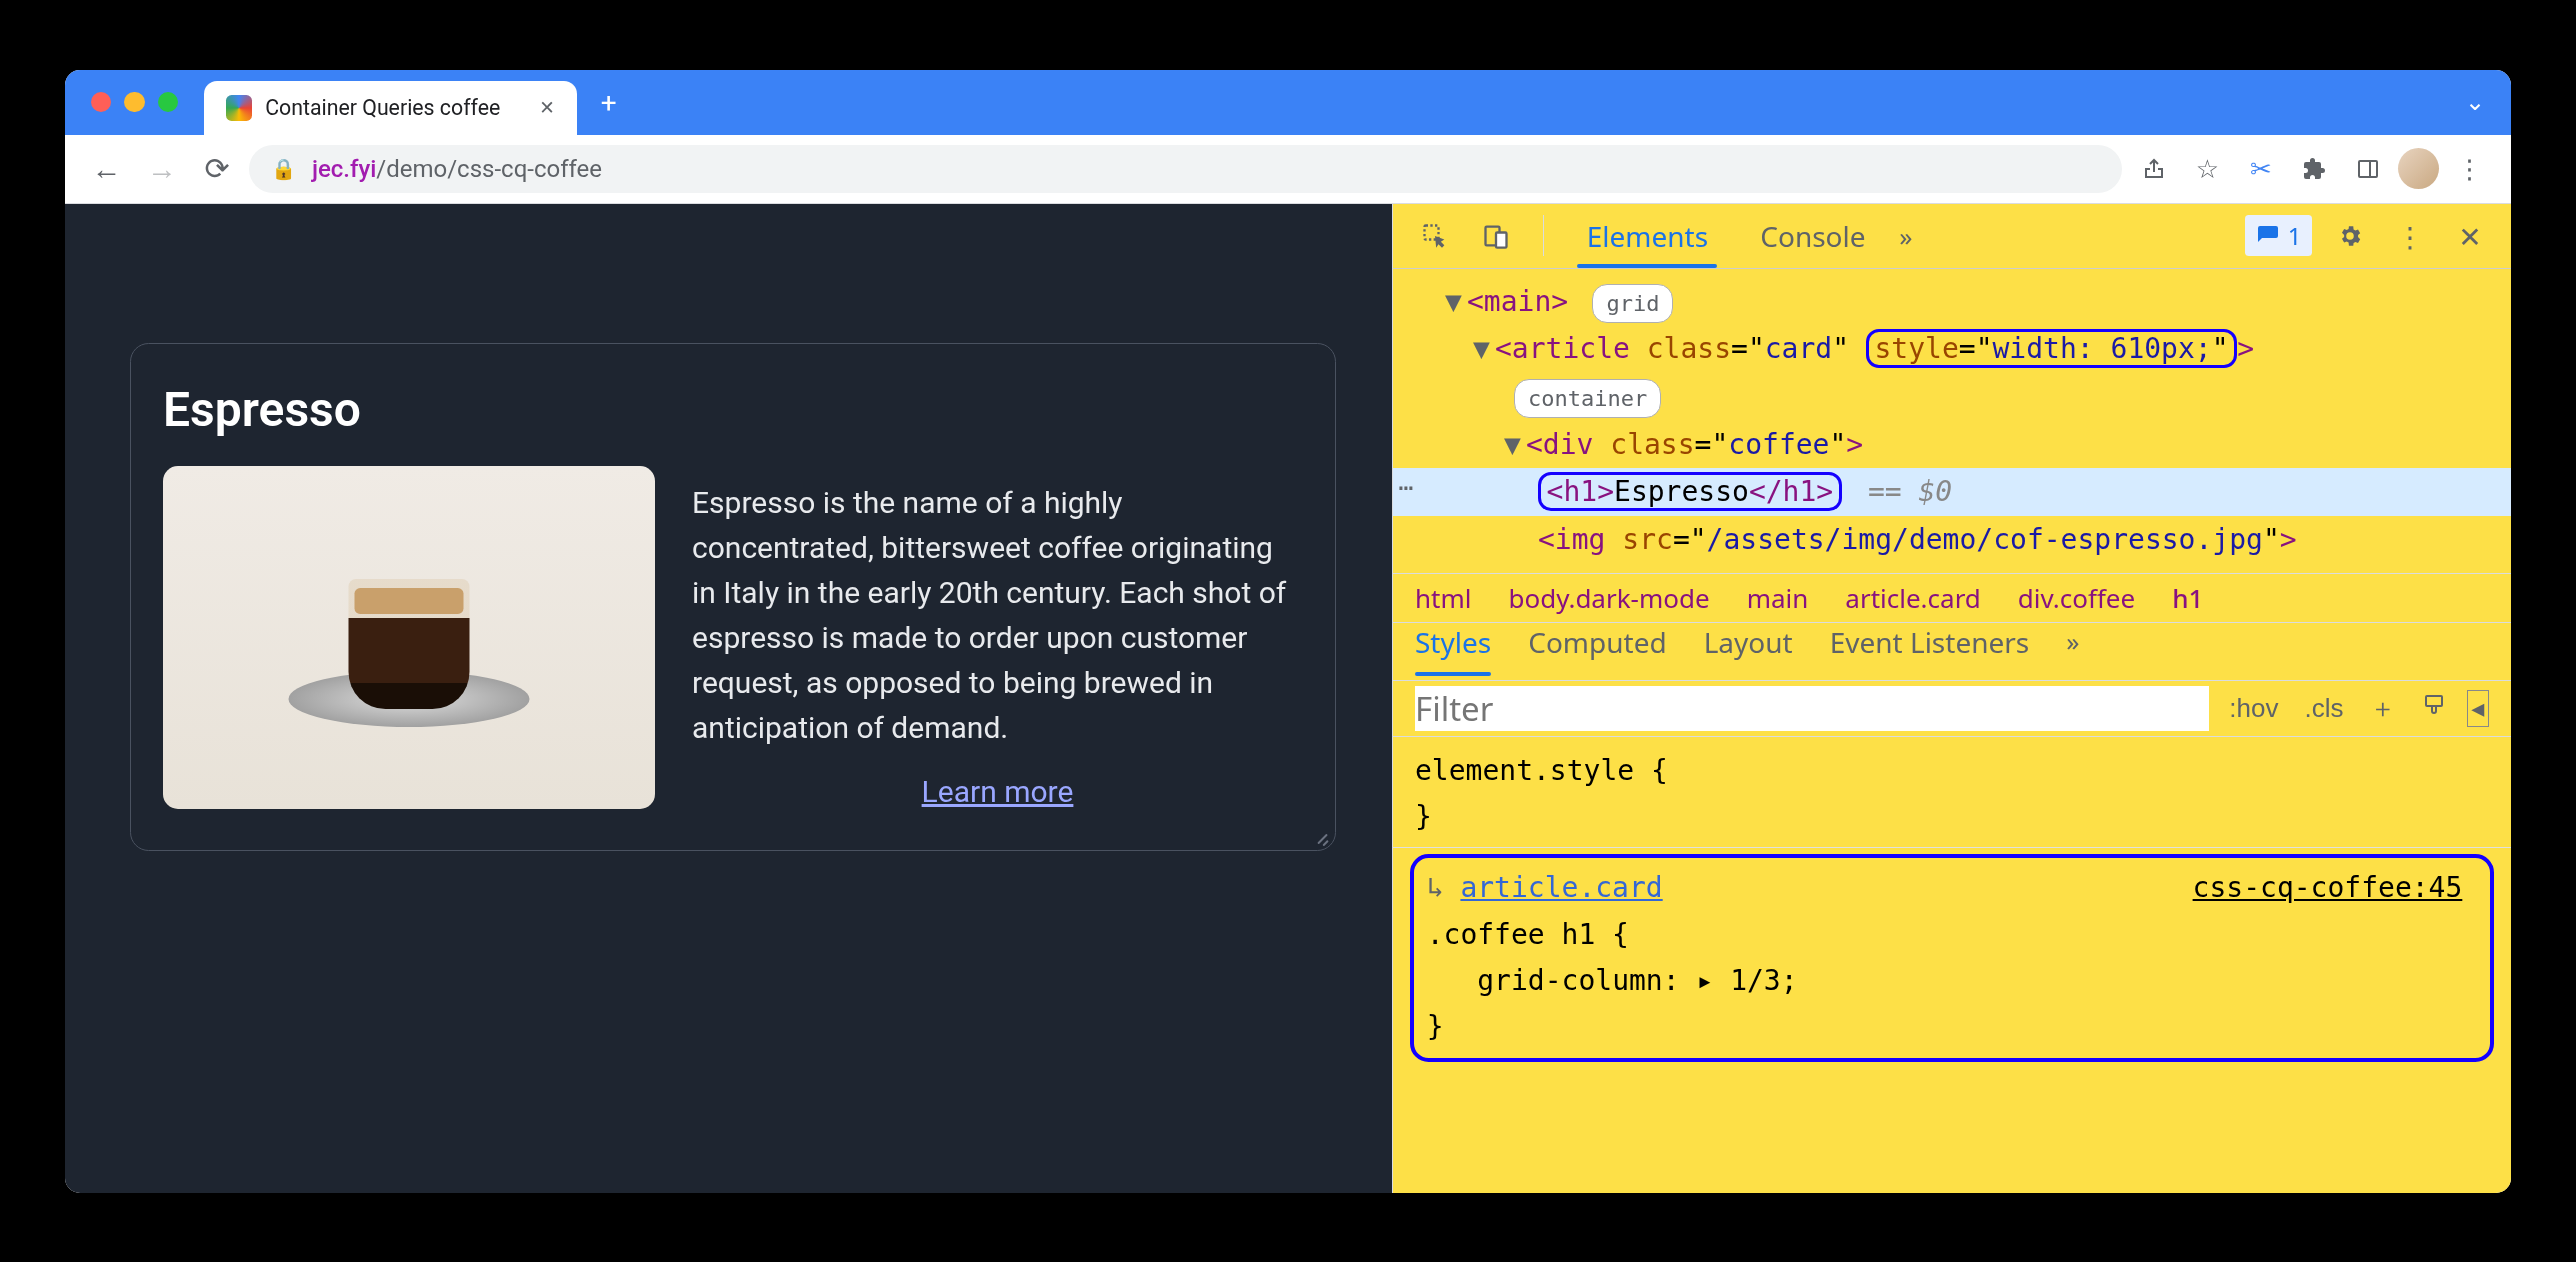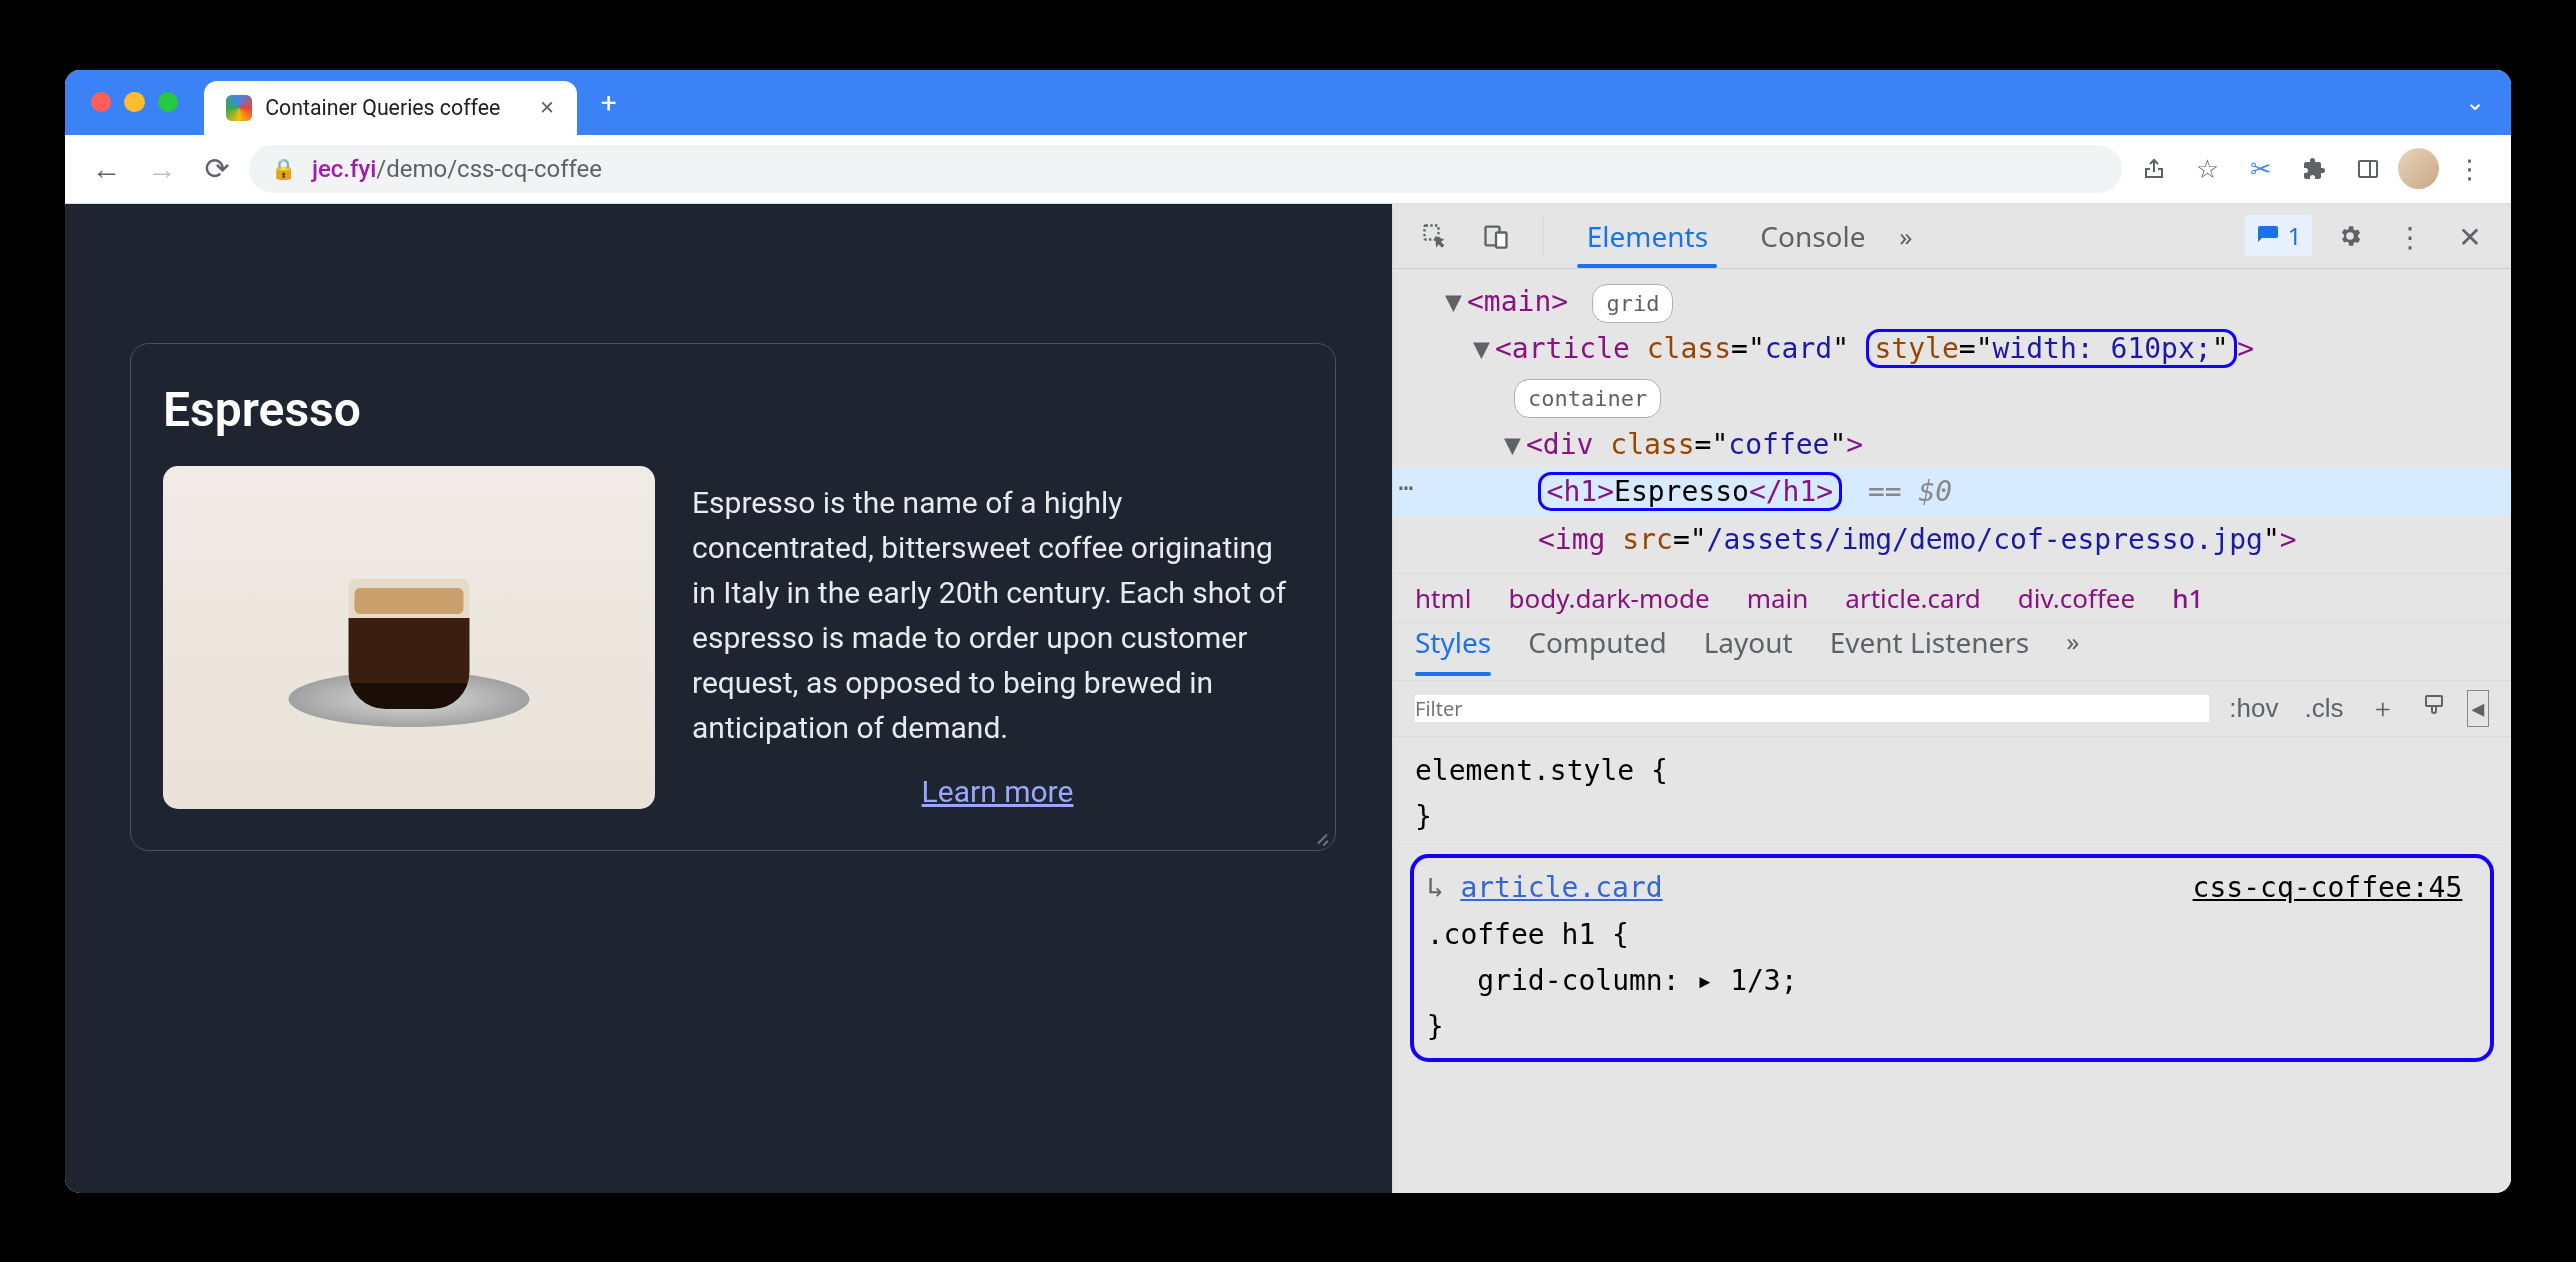--- a/index.html
+++ b/index.html
@@ -128,21 +128,21 @@
     }
     .crema { position: absolute; top: 9.3px; left: 5.6px; right: 5.6px; height: 26px; background: #c9a06b; border-radius: 5.6px; }
     .card-text { flex: 1; }
     .desc { font-size: 30px; line-height: 1.5; color: #e8eaed; }
     .learn-more { display: block; text-align: center; margin-top: 24px; color: #9aa7ff; text-decoration: underline; font-size: 30px; }
     .resize-handle { position: absolute; right: 5.6px; bottom: 5.6px; width: 18.6px; height: 18.6px; }
     .resize-handle::before, .resize-handle::after { content:''; position:absolute; background:#6b7280; height:1.9px; border-radius:0.9px; }
     .resize-handle::before { width:13px; right:0; bottom:3.7px; transform: rotate(-45deg); }
     .resize-handle::after { width:7.4px; right:0; bottom:0; transform: rotate(-45deg); }
     .devtools {
-      flex: 1; background: #e5e5e5; border-left: 0.9px solid #dadce0; display: flex; flex-direction: column;
+      flex: 1; background: #fde047; border-left: 0.9px solid #dadce0; display: flex; flex-direction: column;
       font-family: ui-sans-serif, system-ui;
     }
     .dt-header {
       height: 65px; border-bottom: 0.9px solid #cdcdcd; display: flex; align-items: center; padding: 0 18.6px; gap: 15px;
     }
     .dt-divider { width: 0.9px; height: 41px; background: #dadce0; margin: 0 9.3px; }
     .dt-tab { font-size: 28px; color: #5f6368; padding: 0 18.6px; height: 100%; display: flex; align-items: center; position: relative; }
     .dt-tab.active { color: #1a73e8; }
     .dt-tab.active::after { content:''; position:absolute; left:9.3px; right:9.3px; bottom:0; height:3.7px; background:#1a73e8; border-radius:1.9px; }
     .dt-more { font-size: 26px; color: #5f6368; }
@@ -191,21 +191,21 @@
     .breadcrumbs span.active { color:#881280; font-weight:500; }
     .styles-tabs {
       height: 58px; border-bottom: 0.9px solid #dadce0; display:flex; align-items:flex-start; padding:0 22px; gap: 37px;
       font-size: 28px; color:#5f6368;
     }
     .styles-tabs .active { color:#1a73e8; position:relative; }
     .styles-tabs .active::after { content:''; position:absolute; left:0; right:0; bottom:-15px; height:3.7px; background:#1a73e8; border-radius:1.9px; }
     .styles-tools {
       height: 56px; border-bottom:0.9px solid #dadce0; display:flex; align-items:center; padding:0 22px; gap:15px; font-size:26px; color:#5f6368;
     }
-    .styles-tools input { border:none; outline:none; font-size:20px; color:#5f6368; flex:1; font-family:inherit; }
+    .styles-tools input { border:none; outline:none; font-size:33px; color:#5f6368; flex:1; font-family:inherit; }
     .styles-tools .tool { padding: 0 5.6px; font-family: Liberation Sans, sans-serif; }
     .styles-body {
       font-family: ui-monospace, Menlo, monospace; font-size:28px; line-height:1.65; padding: 7.4px 0;
     }
     .rule-block { padding: 3.7px 22px; position: relative; }
     .container-ref { color: #3367d6; text-decoration: underline; }
     .container-arrow { color:#5f6368; }
     .rule-link { position:absolute; right: 28px; text-decoration: underline; color:#000; }
     .rule-highlight {
       border: 4.6px solid #1400ff; border-radius: 18.6px; padding: 7.4px 13px;

